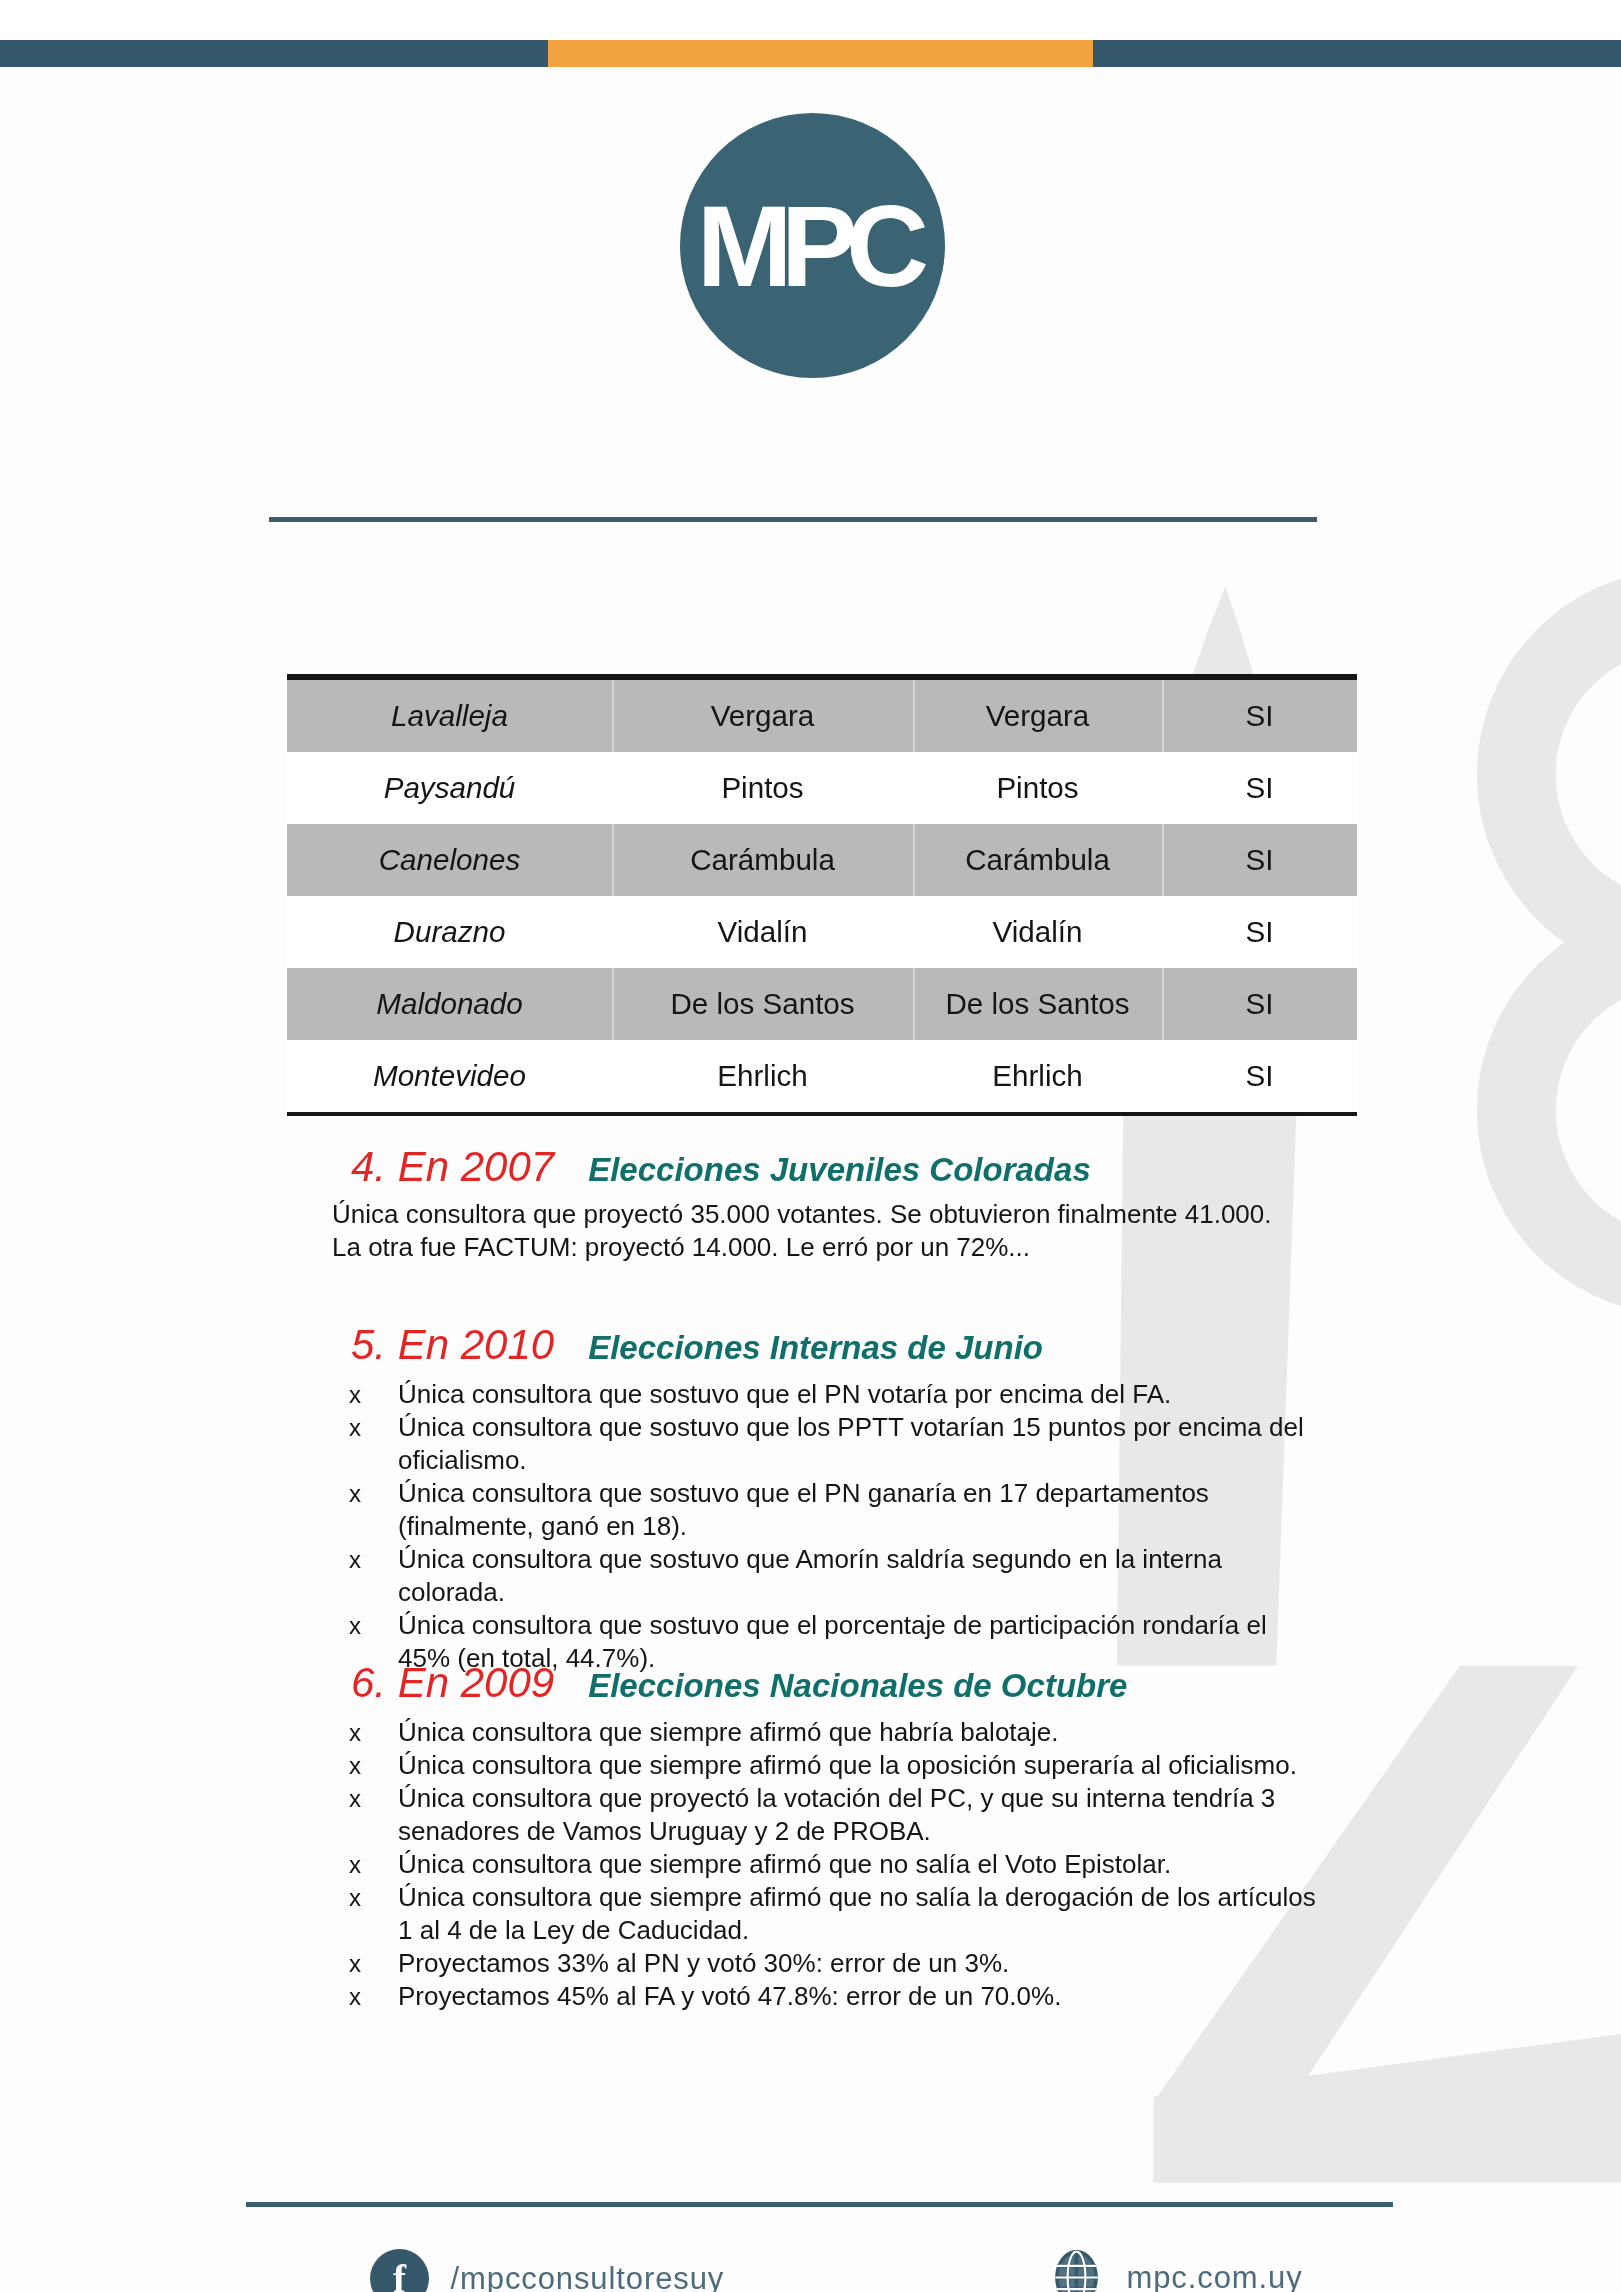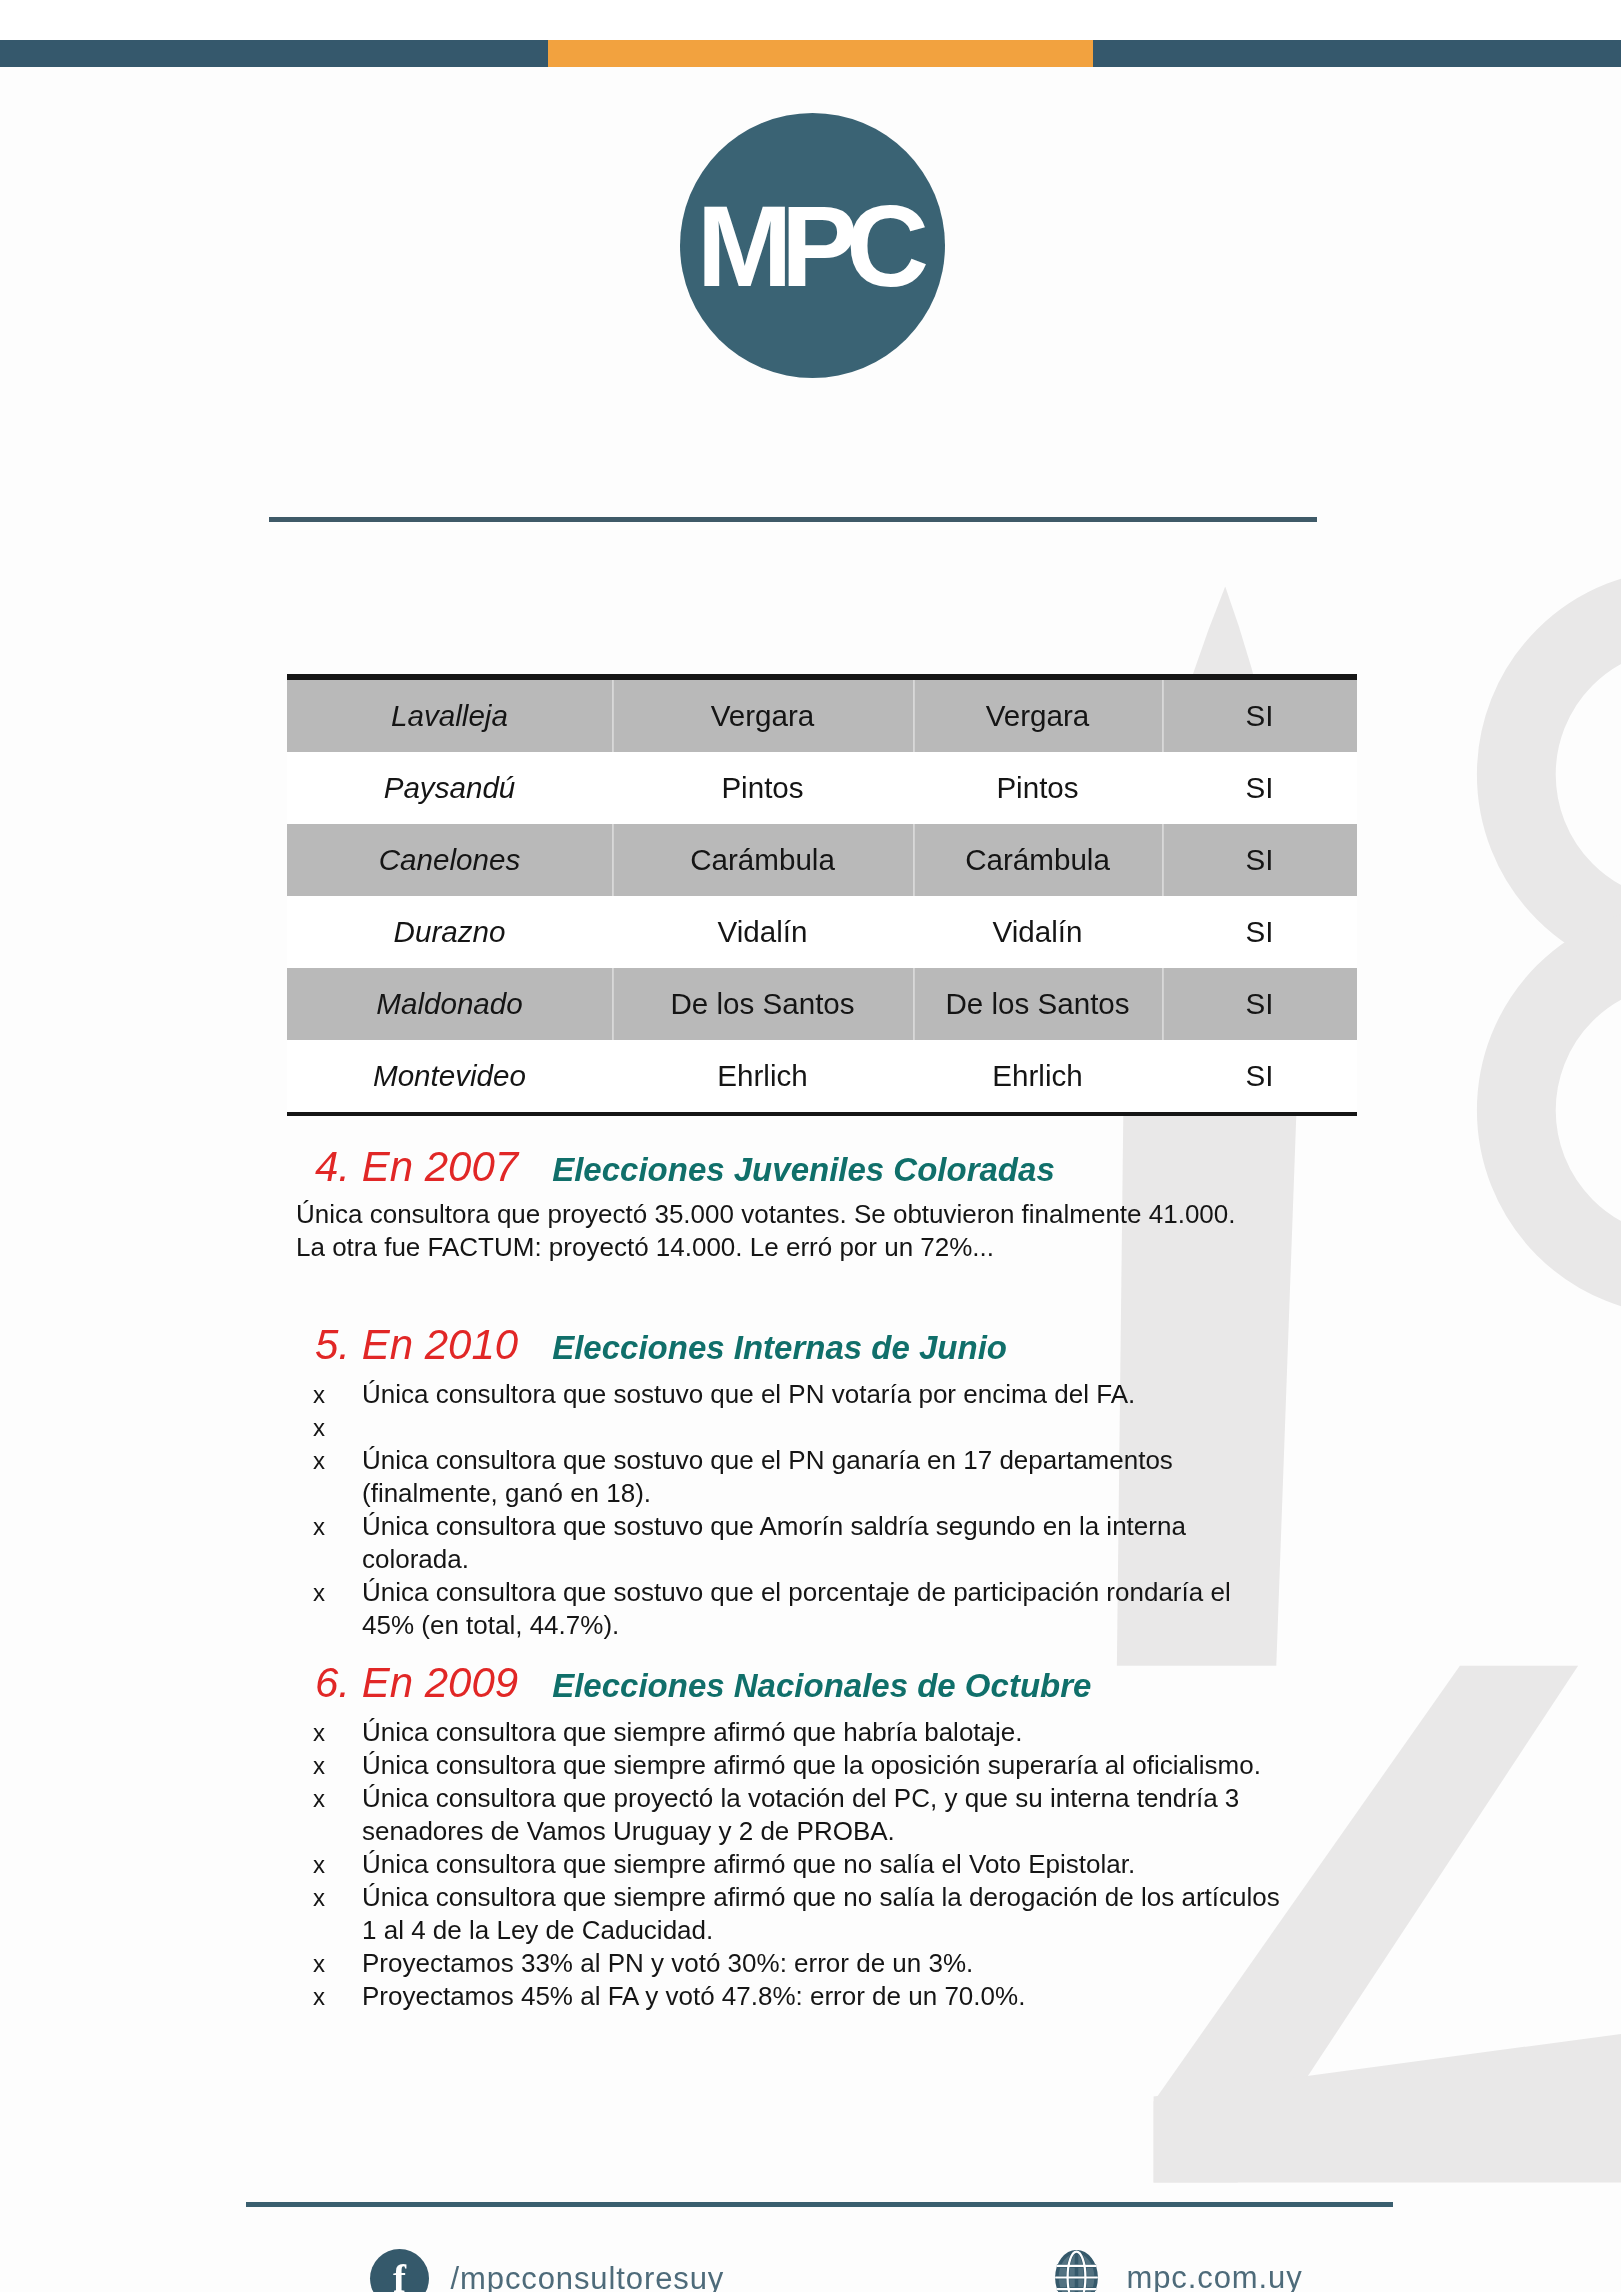--- a/index.html
+++ b/index.html
@@ -34,21 +34,21 @@
   }
   .t-row{display:grid;grid-template-columns:325px 301px 249px 195px;height:72px;background:#ffffff;}
   .t-row.shaded{background:#b9b9b9;}
   .t-cell{
     display:flex;align-items:center;justify-content:center;
     font-size:29.6px;color:#151515;
   }
   .t-row.shaded .t-cell + .t-cell{box-shadow:inset 1.8px 0 0 rgba(255,255,255,0.45);}
   .t-cell.dept{font-style:italic;}
   
-  .section{position:absolute;left:0;width:1284px;z-index:2;}
+  .section{position:absolute;left:0;width:1284px;z-index:2;padding-left:36px;}
   .sec-heading{margin-left:315px;white-space:nowrap;}
   .sec-number{font-size:42px;font-style:italic;color:#e12726;}
   .sec-title{font-size:33px;font-style:italic;font-weight:700;color:#106f6a;margin-left:34px;}
   .sec-paragraphs{margin-left:296px;margin-top:7.2px;font-size:26px;line-height:33px;max-width:1111px;}
   .bullet-list{margin-left:313px;margin-top:9px;font-size:26px;line-height:33px;}
   .bullet{display:flex;}
   .bullet-marker{width:49px;flex:none;font-size:24px;}
   .bullet-text{max-width:1003px;}
   .section.s6 .bullet-text{max-width:1057px;}
   #section-4{top:1103px;}
@@ -145,20 +145,21 @@
     <div class="sec-heading">
       <span class="sec-number">5. En 2010</span><span class="sec-title">Elecciones Internas de Junio</span>
     </div>
     <div class="bullet-list">
       <div class="bullet">
           <span class="bullet-marker">x</span>
           <span class="bullet-text">Única consultora que sostuvo que el PN votaría por encima del FA.</span>
         </div>
       <div class="bullet">
           <span class="bullet-marker">x</span>
+          <span class="bullet-text">Única consultora que sostuvo que los PPTT votarían 15 puntos por encima del oficialismo.</span>
         </div>
       <div class="bullet">
           <span class="bullet-marker">x</span>
           <span class="bullet-text">Única consultora que sostuvo que el PN  ganaría en 17 departamentos (finalmente, ganó en 18).</span>
         </div>
       <div class="bullet">
           <span class="bullet-marker">x</span>
           <span class="bullet-text">Única consultora que sostuvo que Amorín saldría segundo en la interna colorada.</span>
         </div>
       <div class="bullet">

